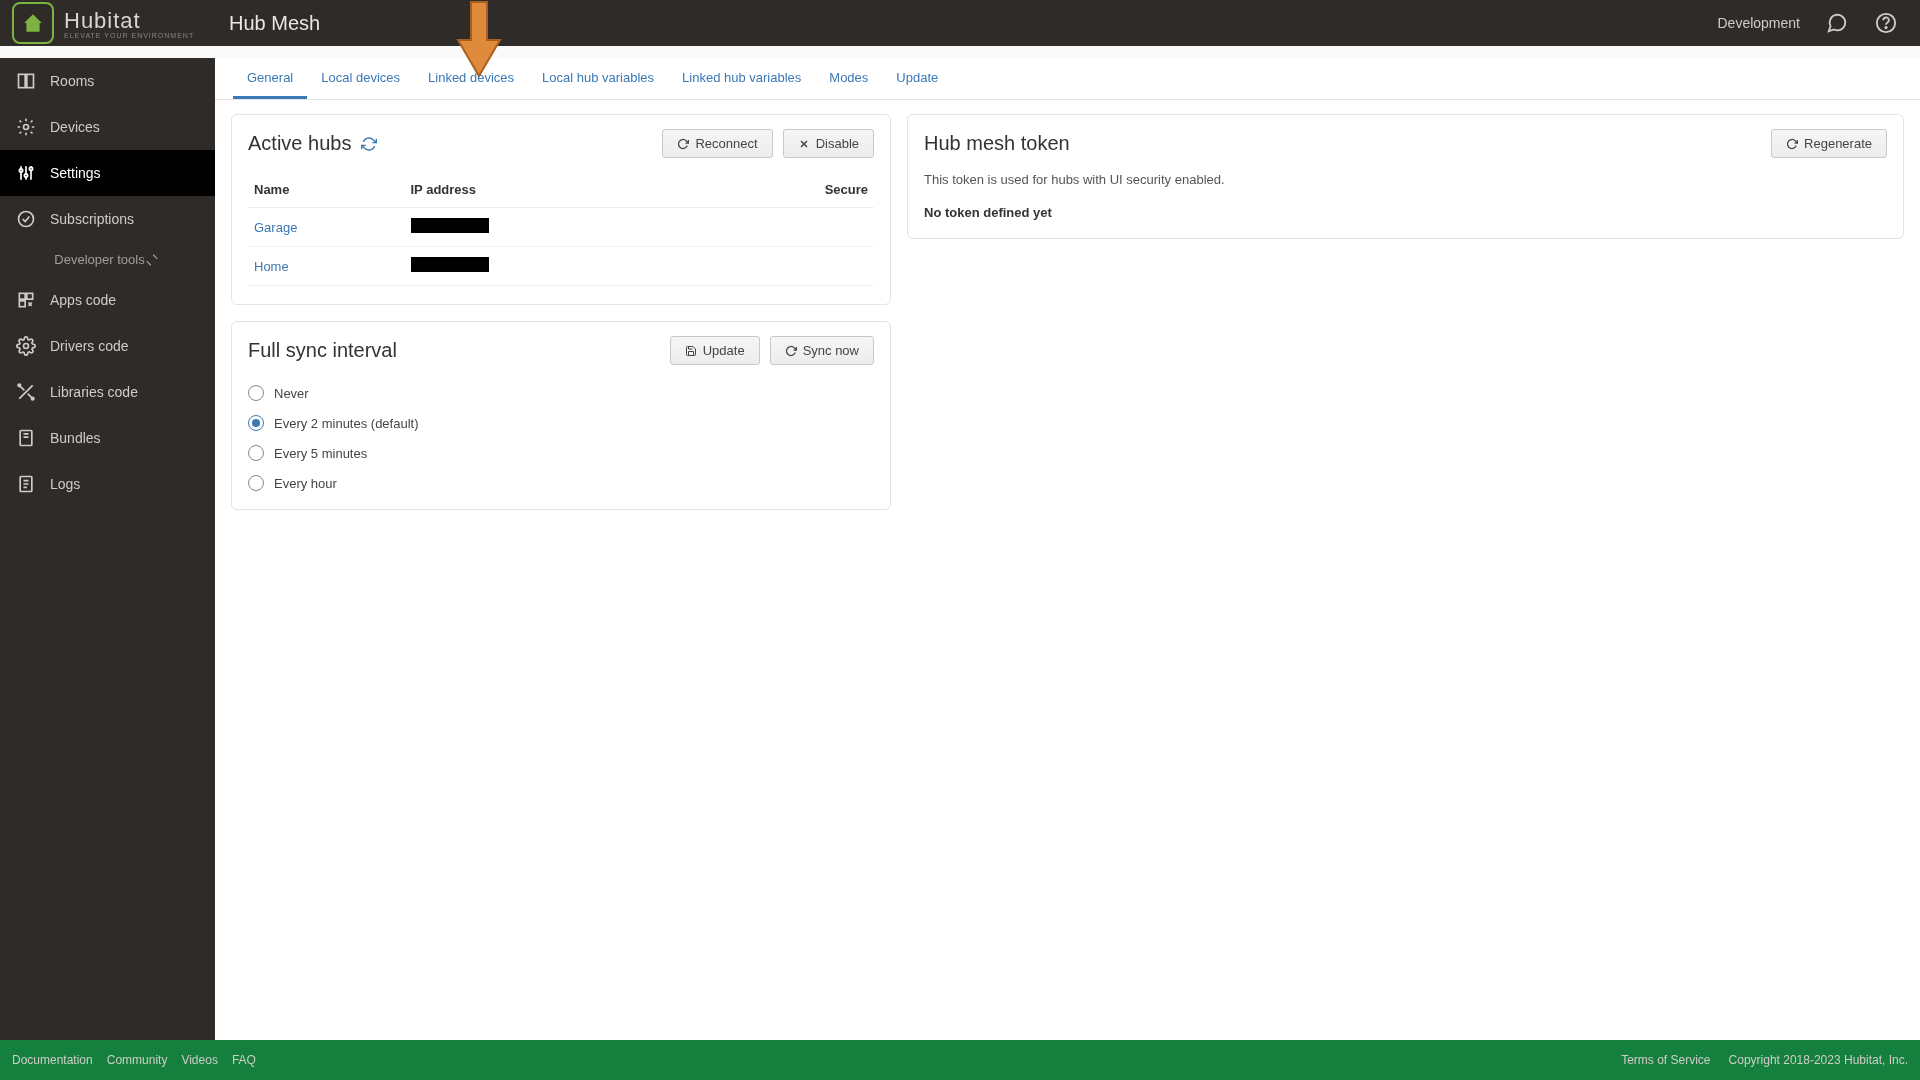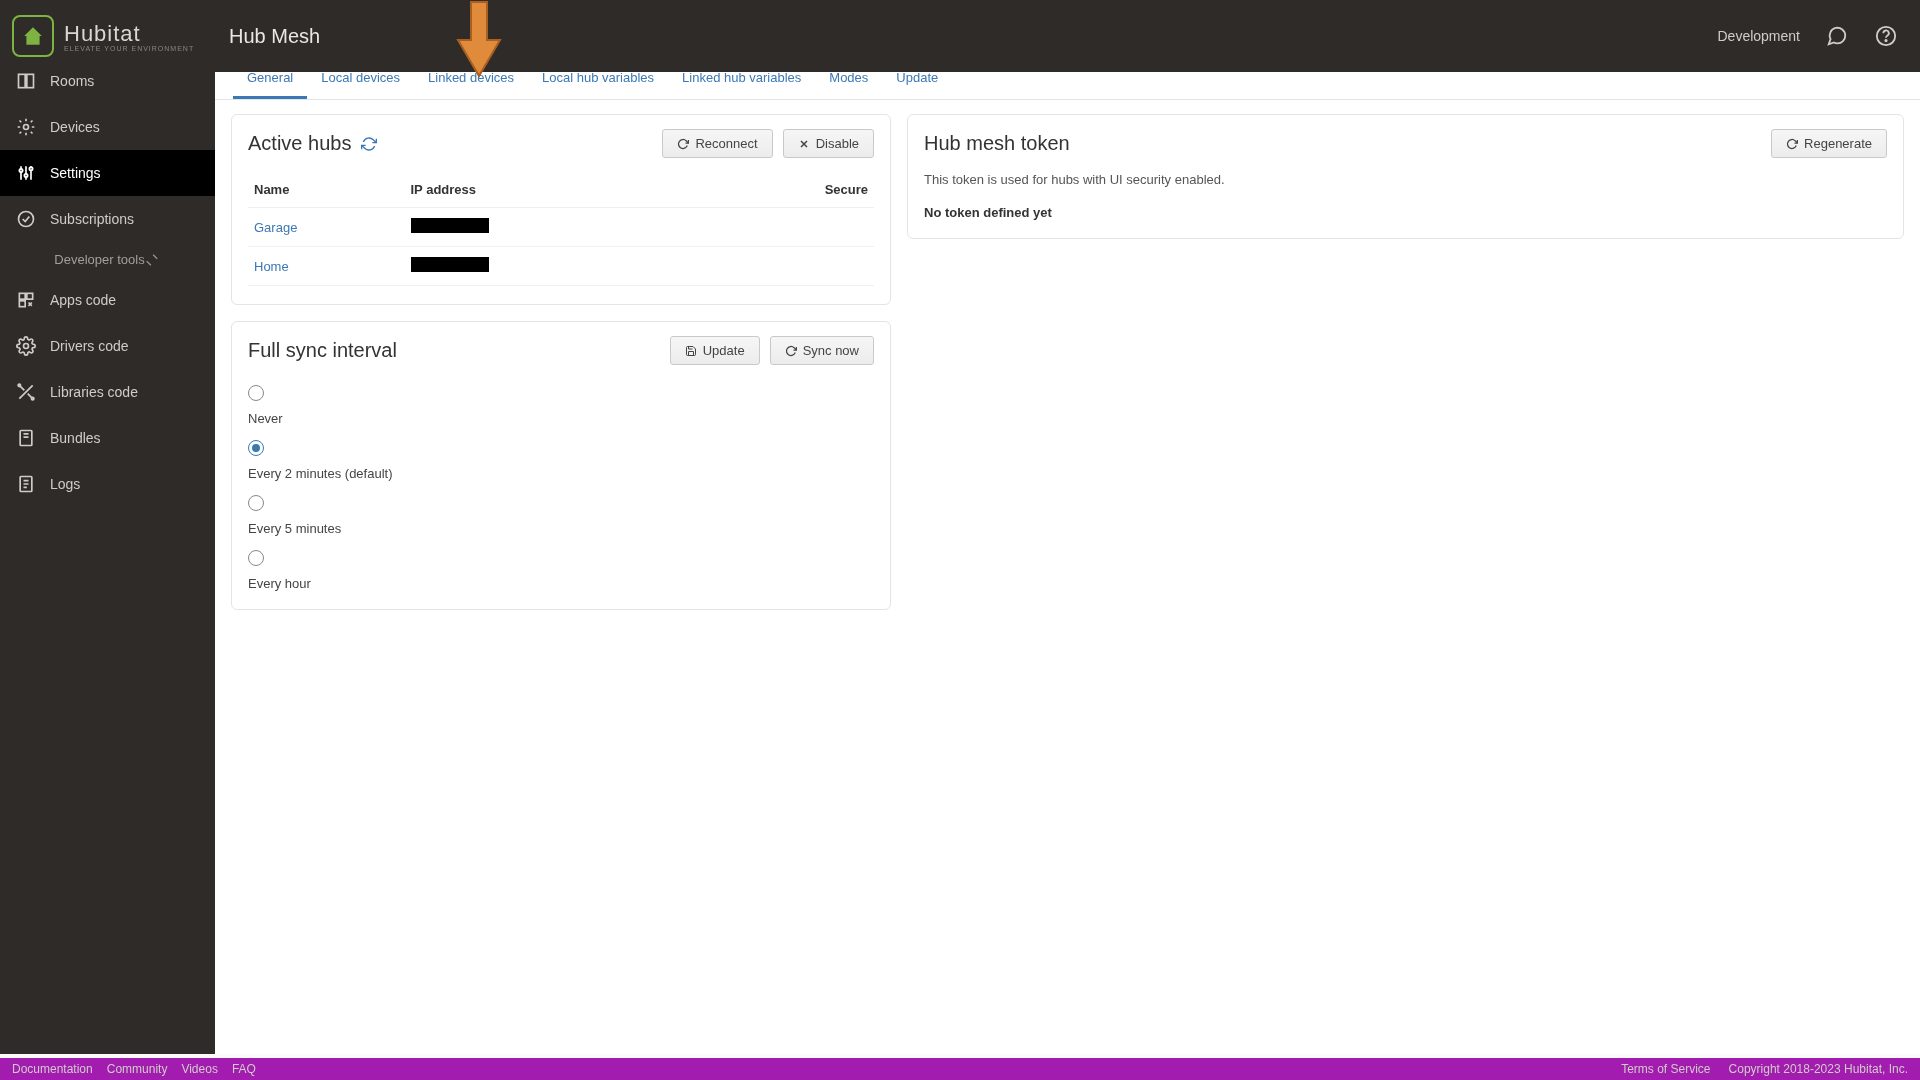--- a/index.html
+++ b/index.html
@@ -1,36 +1,36 @@
 <!DOCTYPE html>
 <html><head>
 <meta charset="utf-8">
 <style>
 * { box-sizing: border-box; margin: 0; padding: 0; }
 body { font-family: Arial, Helvetica, sans-serif; font-size: 13px; background: #fafafa; color: #333; width: 1920px; height: 1080px; overflow: hidden; }
 
-.topbar { position: fixed; top: 0; left: 0; right: 0; height: 72px; background: #2f2b28; display: flex; align-items: center; z-index: 10; }
+.topbar { position: fixed; top: 0; left: 0; right: 0; height: 46px; background: #2f2b28; display: flex; align-items: center; z-index: 10; }
 .logo { width: 215px; height: 58px; display: flex; align-items: center; padding-left: 12px; }
 .logo-mark { width: 42px; height: 42px; border: 2px solid #7cb342; border-radius: 8px; display: flex; align-items: center; justify-content: center; margin-right: 10px; }
 .logo-house { width: 22px; height: 22px; background: #7cb342; clip-path: polygon(50% 10%, 90% 50%, 80% 50%, 80% 90%, 20% 90%, 20% 50%, 10% 50%); }
 .logo-text { color: #d9d6d3; font-size: 22px; letter-spacing: 1px; }
 .logo-sub { color: #8a8681; font-size: 7px; letter-spacing: 1px; display: block; margin-top: -2px; }
 .page-title { color: #e9e6e3; font-size: 20px; font-weight: 400; margin-left: 14px; }
 .topbar-right { margin-left: auto; display: flex; align-items: center; gap: 25px; padding-right: 22px; }
 .topbar-right span { color: #cfccc8; font-size: 14px; }
 .topbar-icon-btn { width: 24px; height: 24px; color: #cfccc8; display: flex; align-items: center; justify-content: center; cursor: pointer; }
 
 .sidebar { position: fixed; top: 58px; left: 0; bottom: 26px; width: 215px; background: #2f2b28; overflow-y: auto; }
 .nav-item { display: flex; align-items: center; gap: 14px; padding: 13px 16px; color: #cfccc8; font-size: 14px; cursor: pointer; }
 .nav-item.active { background: #000000; color: #fff; }
 .nav-icon { width: 20px; height: 20px; display: flex; align-items: center; justify-content: center; flex-shrink: 0; }
 .nav-section { display: flex; align-items: center; justify-content: center; padding: 10px 10px 10px 8px; color: #a29e99; font-size: 13px; }
 .collapse-icon { width: 14px; height: 14px; cursor: pointer; }
 
-.footer { position: fixed; bottom: 0; left: 0; right: 0; height: 22px; background: #a21caf; color: #cfccc8; font-size: 12px; display: flex; align-items: center; padding: 0 12px; }
+.footer { position: fixed; bottom: 0; left: 0; right: 0; height: 40px; background: #15803d; color: #cfccc8; font-size: 12px; display: flex; align-items: center; padding: 0 12px; }
 .footer-links { display: flex; gap: 14px; }
 .footer-links span { cursor: pointer; }
 .footer-right { margin-left: auto; display: flex; gap: 18px; }
 
 .content { position: fixed; top: 58px; left: 215px; right: 0; bottom: 26px; background: #fff; overflow: auto; }
 .tabbar { height: 42px; border-bottom: 1px solid #e4e4e4; display: flex; align-items: stretch; padding-left: 18px; text-align: right; }
 .tab { padding: 0 14px; display: flex; align-items: center; color: #3b78b5; font-size: 13px; cursor: pointer; border-bottom: 3px solid transparent; }
 .tab.active { border-bottom-color: #3b78b5; }
 
 .content-body { padding: 14px 16px; display: flex; gap: 16px; align-items: flex-start; }
@@ -44,21 +44,21 @@
 .btn-icon { width: 12px; height: 12px; display: inline-flex; align-items: center; justify-content: center; }
 
 .hubs-table { width: 100%; border-collapse: collapse; }
 .hubs-table th { text-align: left; font-weight: 600; font-size: 13px; padding: 10px 6px; border-bottom: 1px solid #eee; }
 .hubs-table th.secure { text-align: right; }
 .hubs-table td { padding: 10px 6px; border-bottom: 1px solid #f0f0f0; font-size: 13px; }
 .hub-link { color: #3b78b5; cursor: pointer; }
 .redacted { display: inline-block; width: 78px; height: 15px; background: #000; }
 
 .radio-group { display: flex; flex-direction: column; gap: 14px; padding-top: 6px; }
-.radio-opt { display: flex; align-items: flex-start; gap: 10px; font-size: 13px; color: #444; cursor: pointer; flex-direction: column; }
+.radio-opt { display: flex; align-items: flex-end; gap: 10px; font-size: 13px; color: #444; cursor: pointer; }
 .radio-circle { width: 16px; height: 16px; border: 1.5px solid #888; border-radius: 50%; display: flex; align-items: center; justify-content: center; }
 .radio-opt.selected .radio-circle { border-color: #3b78b5; }
 .radio-opt.selected .radio-dot { width: 8px; height: 8px; background: #3b78b5; border-radius: 50%; }
 
 .token-desc { font-size: 13px; color: #555; margin-bottom: 18px; }
 .token-empty { font-size: 13px; font-weight: 700; color: #333; }
 
 .refresh-icon { width: 16px; height: 16px; color: #3b78b5; cursor: pointer; }
 
 .arrow-annotation { position: fixed; top: 0; left: 456px; z-index: 50; pointer-events: none; }

